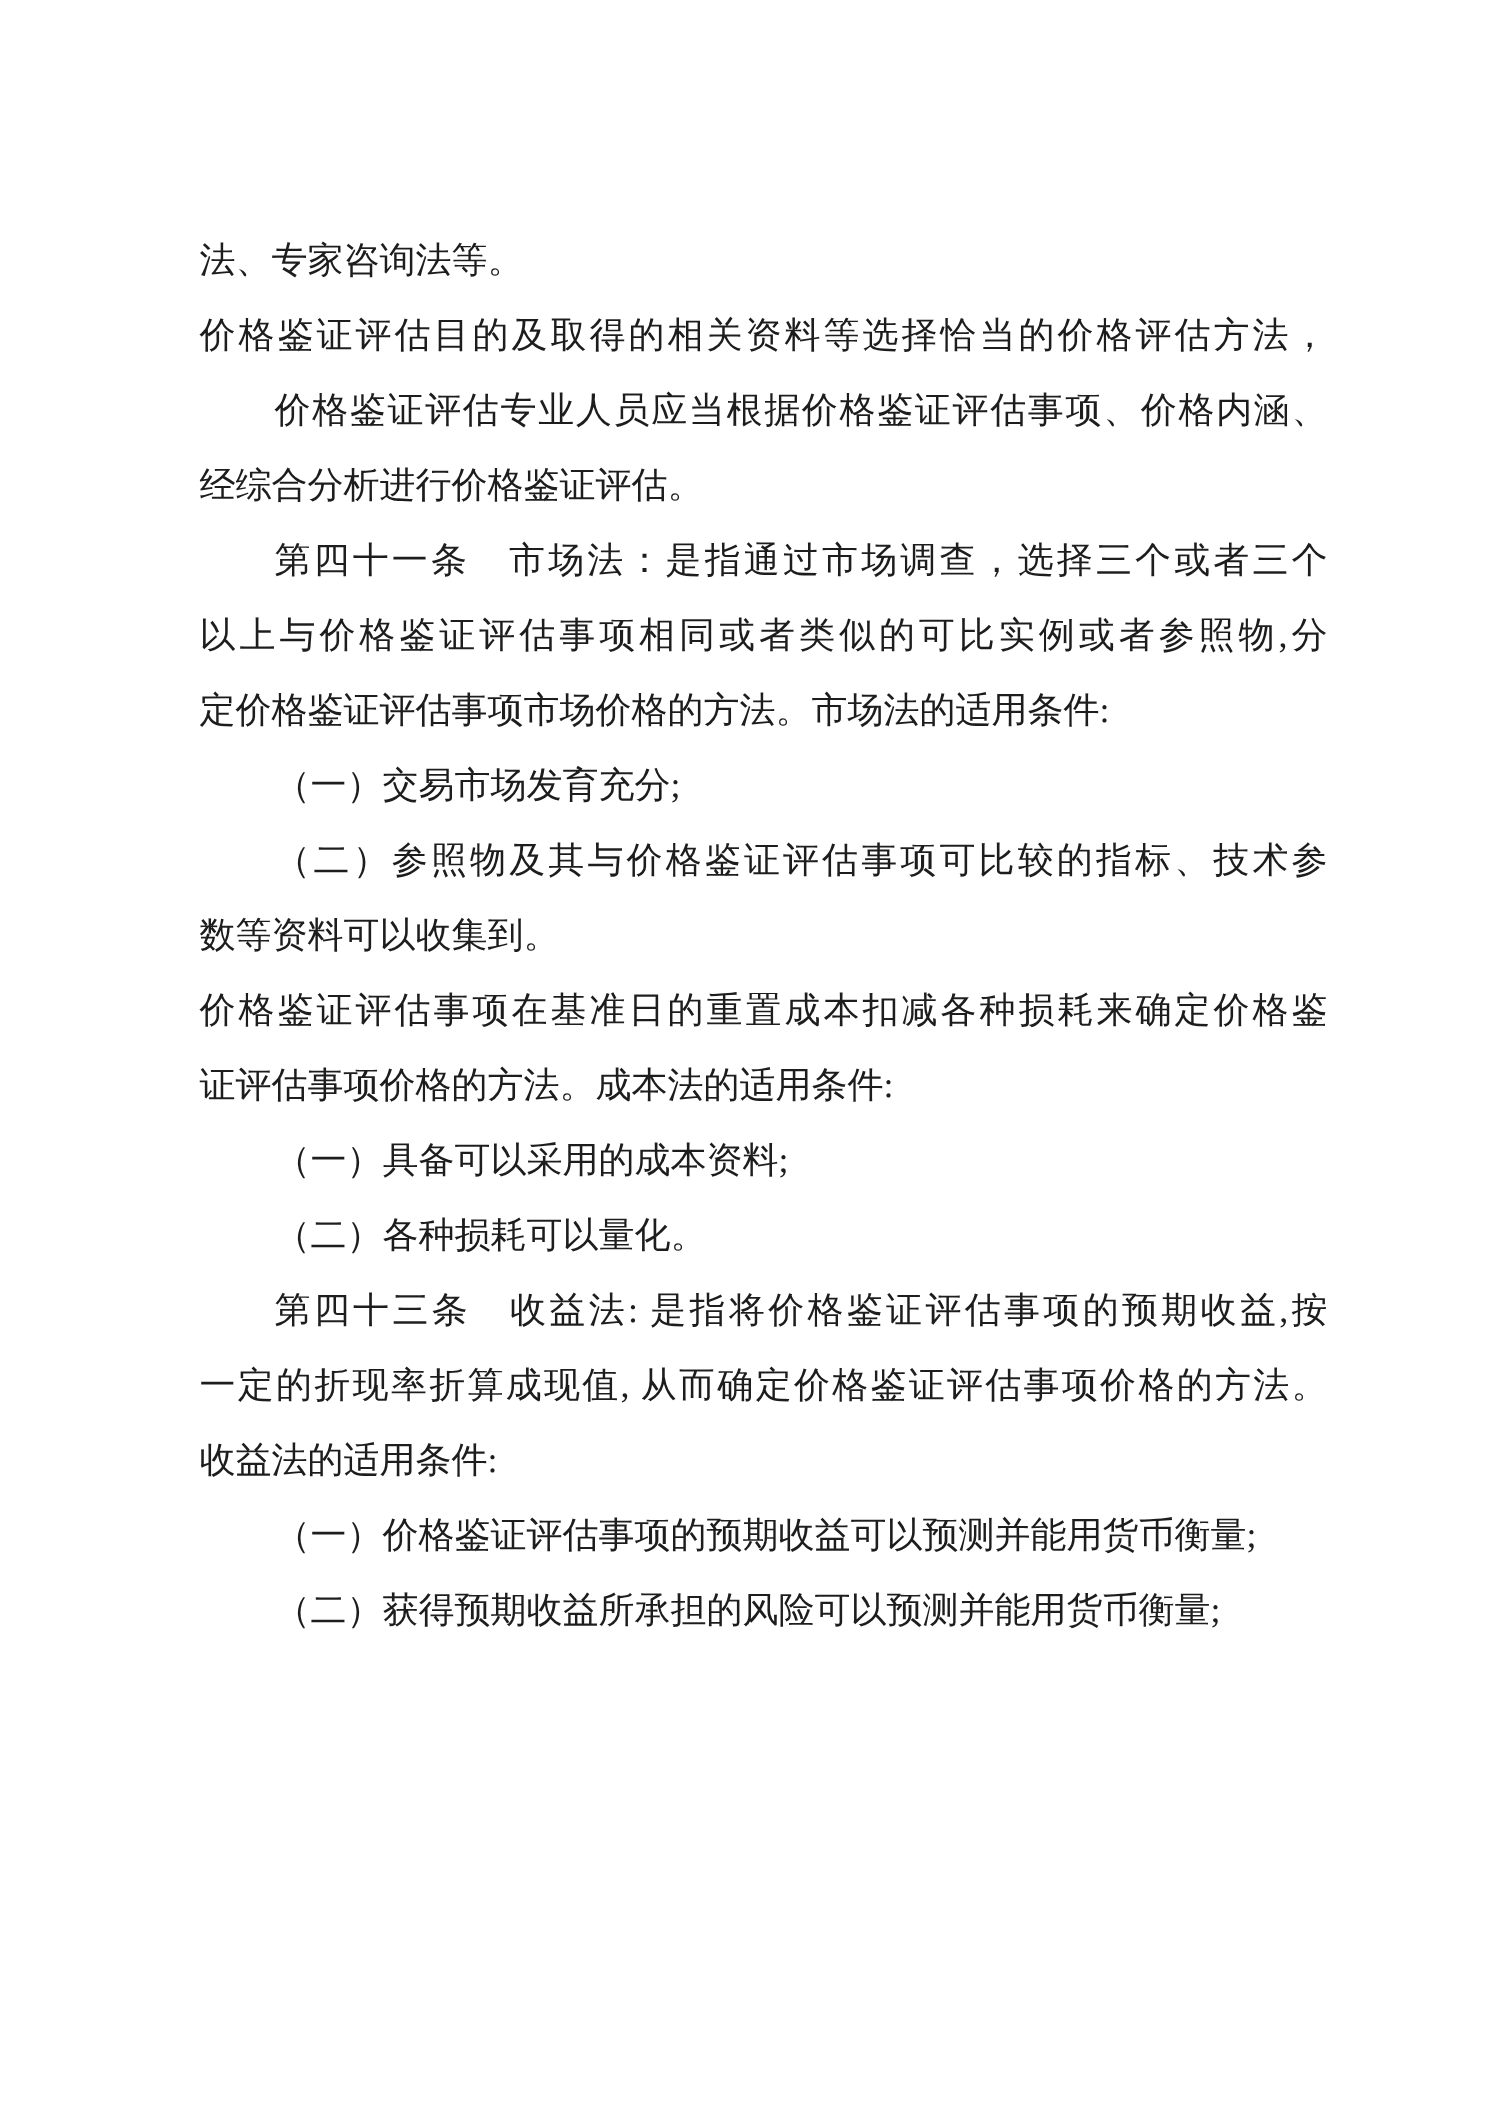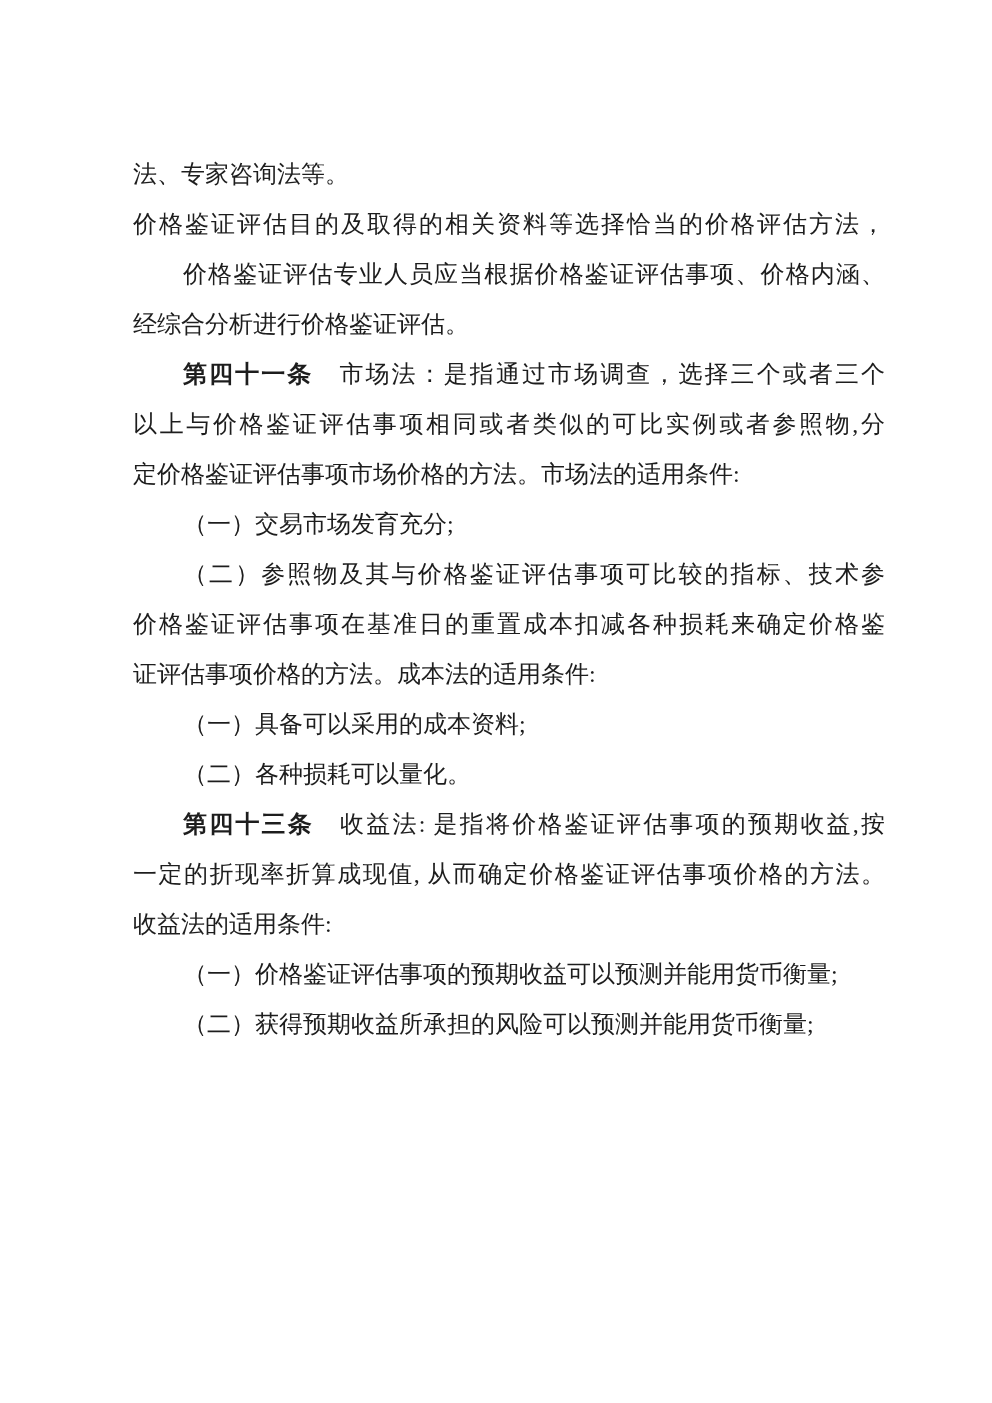--- a/index.html
+++ b/index.html
@@ -24,21 +24,21 @@
     font-size: 24px;
     letter-spacing: 0;
     text-align: justify;
     text-align-last: left;
     white-space: normal;
     overflow: visible;
   }
   .ln.full { text-align-last: justify; }
   .ln.indent { padding-left: 50px; }
   .art {
-    font-weight: 700;
+    font-weight: 400;
     margin-right: 26px;
   }
   .footer {
     position: absolute;
     top: 1244px;
     right: 147px;
     height: 42px;
     line-height: 42px;
     font-size: 20px;
     color: #a16207;
@@ -59,20 +59,21 @@
     <div class="ln full">价格鉴证评估目的及取得的相关资料等选择恰当的价格评估方法，</div>
     <div class="ln indent full">价格鉴证评估专业人员应当根据价格鉴证评估事项、价格内涵、</div>
     <div class="ln">经综合分析进行价格鉴证评估。</div>
 
     <div class="ln indent full"><span class="art">第四十一条</span><span>市场法：是指通过市场调查，选择三个或者三个</span></div>
     <div class="ln full">以上与价格鉴证评估事项相同或者类似的可比实例或者参照物,分</div>
     <div class="ln">定价格鉴证评估事项市场价格的方法。市场法的适用条件:</div>
 
     <div class="ln indent">（一）交易市场发育充分;</div>
     <div class="ln indent full">（二）参照物及其与价格鉴证评估事项可比较的指标、技术参</div>
+    <div class="ln">数等资料可以收集到。</div>
 
     <div class="ln full">价格鉴证评估事项在基准日的重置成本扣减各种损耗来确定价格鉴</div>
     <div class="ln">证评估事项价格的方法。成本法的适用条件:</div>
 
     <div class="ln indent">（一）具备可以采用的成本资料;</div>
     <div class="ln indent">（二）各种损耗可以量化。</div>
 
     <div class="ln indent full"><span class="art">第四十三条</span><span>收益法: 是指将价格鉴证评估事项的预期收益,按</span></div>
     <div class="ln full">一定的折现率折算成现值, 从而确定价格鉴证评估事项价格的方法。</div>
     <div class="ln">收益法的适用条件:</div>

